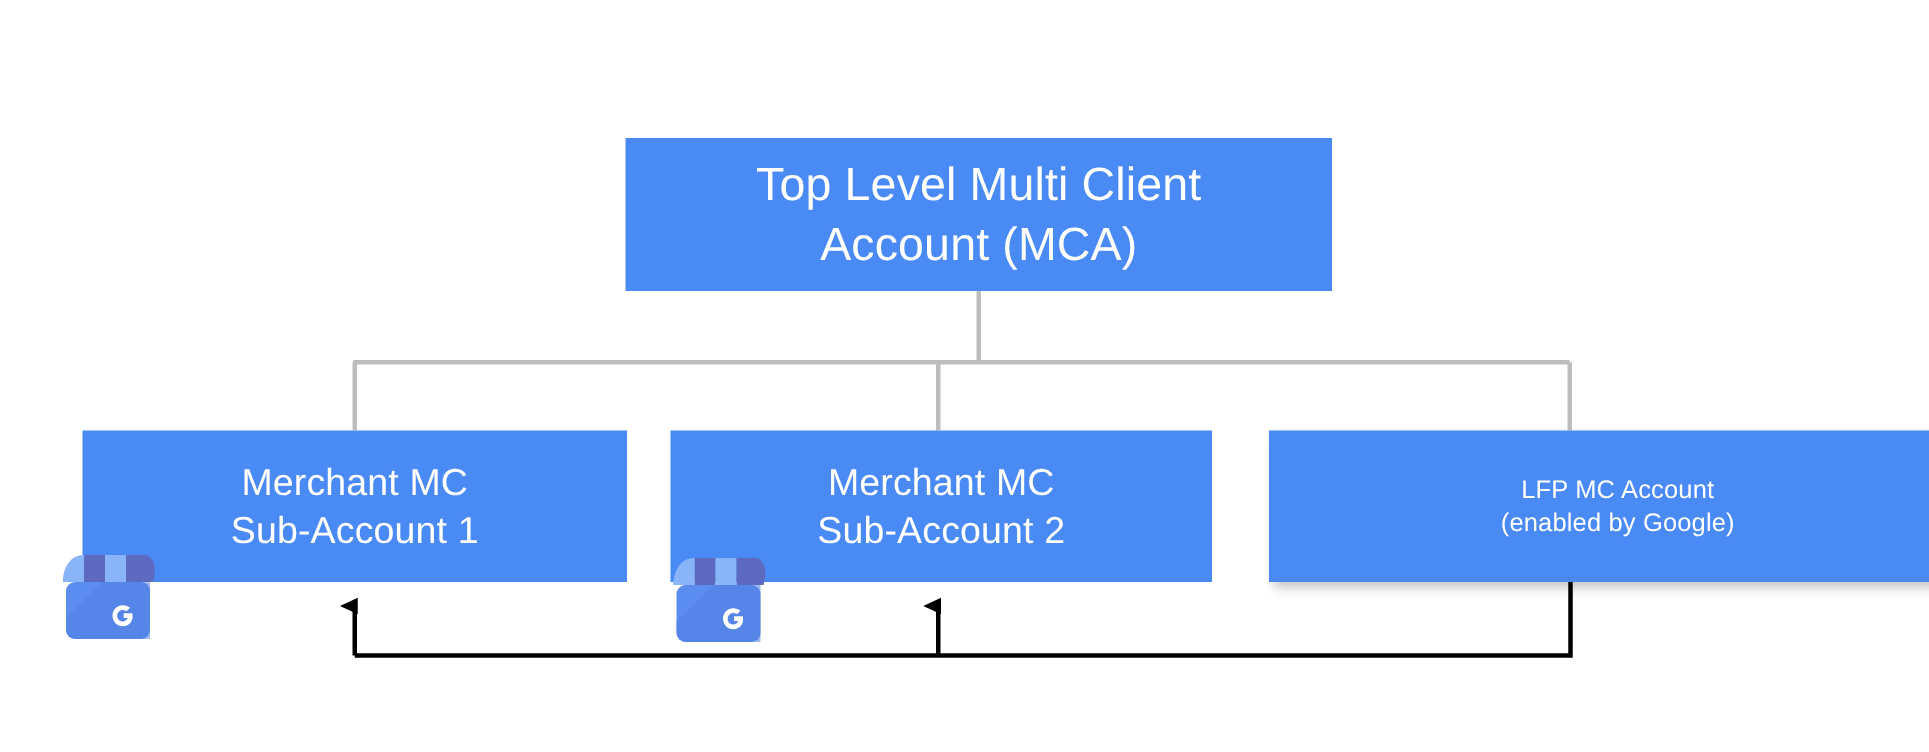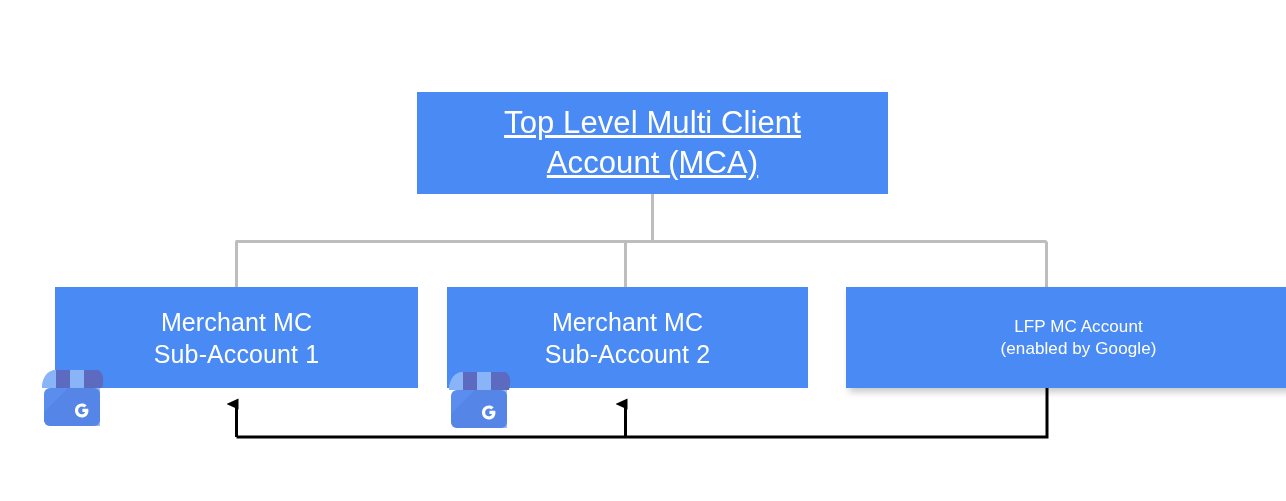--- a/index.html
+++ b/index.html
@@ -30,21 +30,20 @@
     white-space: pre-line;
     letter-spacing: 0.1px;
   }
   #node-mca {
     left: 417px;
     top: 92px;
     width: 471px;
     height: 102px;
     background: #4a8af4;
     font-size: 31px;
-    text-decoration: underline;
   }
   #node-sub1 {
     left: 55px;
     top: 287px;
     width: 363px;
     height: 101px;
     background: #4a8af4;
     font-size: 25px;
   }
   #node-sub2 {

